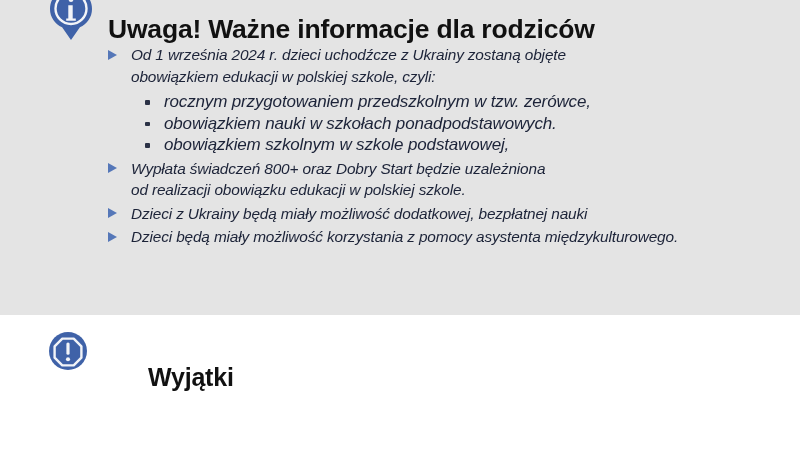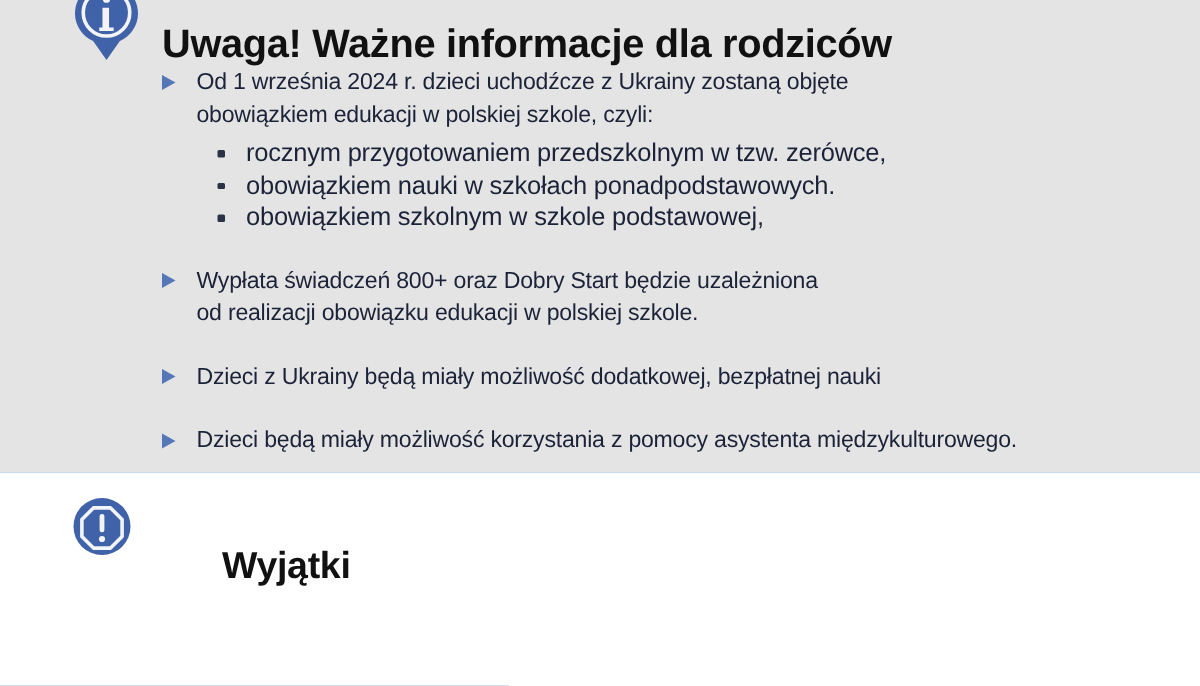--- a/index.html
+++ b/index.html
@@ -12,21 +12,21 @@
     overflow: hidden;
     background: #ffffff;
     font-family: "Liberation Sans", sans-serif;
     -webkit-font-smoothing: antialiased;
   }
 
   .slide {
     position: relative;
     width: 800px;
     height: 457px;
-    background: #3b82f6;
+    background: #14b8a6;
   }
 
   
   .section-gray {
     position: absolute;
     left: 0;
     top: 0;
     width: 800px;
     height: 315px;
     background: #e4e4e4;
@@ -88,23 +88,24 @@
   .list-2 { top: 382px; }
 
   .bullet-row {
     position: relative;
     display: block;
     padding-left: 25px;
     color: #1c2338;
     font-size: 15.4px;
     line-height: 21.5px;
     letter-spacing: -0.15px;
+    font-style: italic;
   }
   .bullet-row + .bullet-row {
-    margin-top: 21px;
+    margin-top: 2px;
   }
 
   .tri {
     position: absolute;
     left: 2px;
     top: 5.5px;
     width: 0;
     height: 0;
     border-left: 9px solid #5577b8;
     border-top: 5.5px solid transparent;

